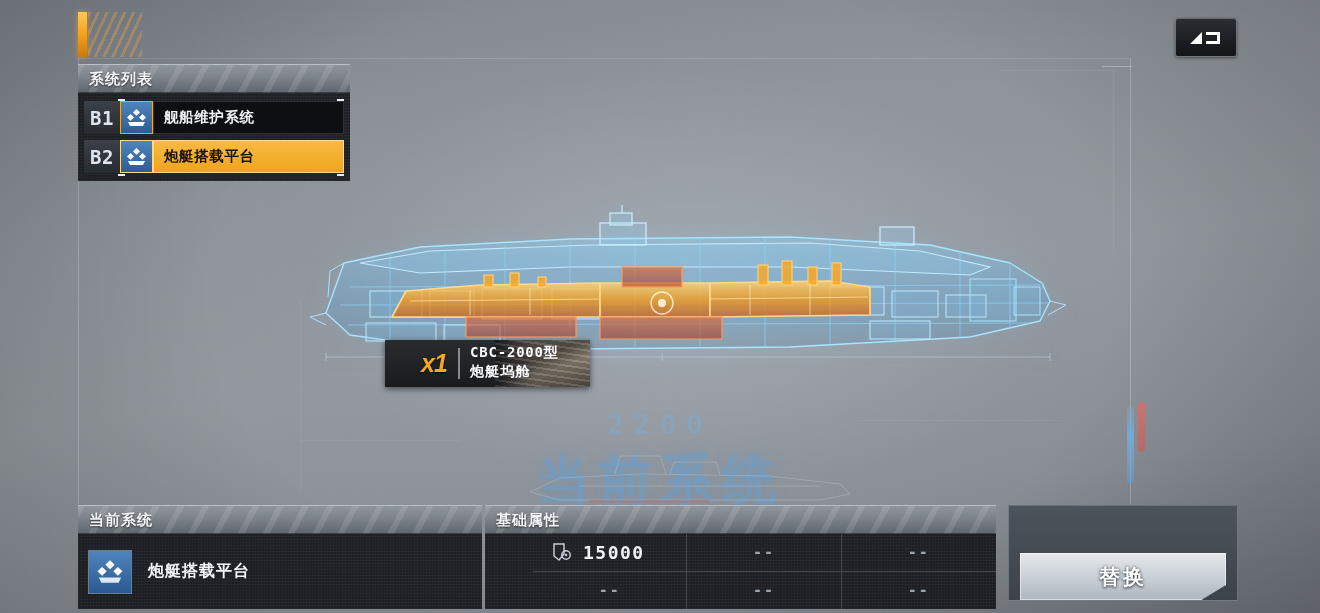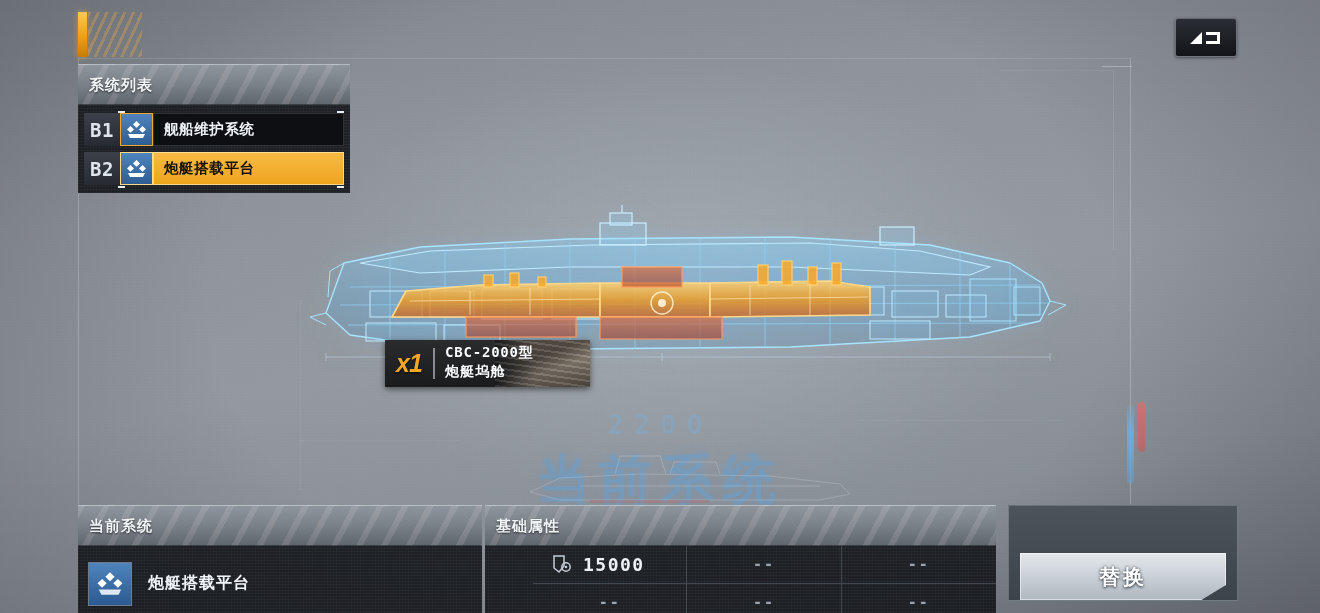--- a/index.html
+++ b/index.html
@@ -83,21 +83,21 @@
     background:linear-gradient(180deg,#2a2d33 0%,#121418 100%);
     border:1px solid rgba(200,210,220,.45);
     border-radius:3px;
     display:flex; align-items:center; justify-content:center;
     box-shadow:0 1px 3px rgba(0,0,0,.45);
   }
 
   
   .panel { position:absolute; }
   .panel-head {
-    height:41px;
+    height:29px;
     background:
       repeating-linear-gradient(118deg, rgba(255,255,255,.11) 0 6px, rgba(0,0,0,0) 6px 22px),
       linear-gradient(180deg,#8f959c 0%,#7b8188 48%,#5f656c 100%);
     border-top:1px solid rgba(233,240,247,.62);
     display:flex; align-items:center;
     padding-left:11px;
     position:relative;
   }
   .panel-head::after{
     content:""; position:absolute; left:0; right:0; bottom:0; height:1px;
@@ -201,20 +201,21 @@
     text-shadow:0 1px 3px rgba(40,48,58,.85), 0 0 2px rgba(60,70,82,.9);
   }
 
   
   #tooltip {
     position:absolute; left:385px; top:340px; width:205px; height:47px;
     background:linear-gradient(180deg,#2a2b2d 0%,#1a1b1d 100%);
     display:flex; align-items:stretch;
     box-shadow:0 2px 6px rgba(0,0,0,.55);
     overflow:hidden;
+    padding-left:25px;
   }
   .tt-x {
     width:48px; display:flex; align-items:center; justify-content:center;
     color:#f5a623; font-size:25px; font-weight:800; font-style:italic;
     letter-spacing:-1px;
     text-shadow:0 1px 2px rgba(0,0,0,.8);
   }
   .tt-div { width:2px; background:rgba(220,226,232,.55); margin:8px 0; }
   .tt-text { flex:1; padding:4px 0 0 10px; position:relative; z-index:2; }
   .tt-l1 { font-size:14px; font-weight:700; color:#fbfcfd; letter-spacing:.8px;

